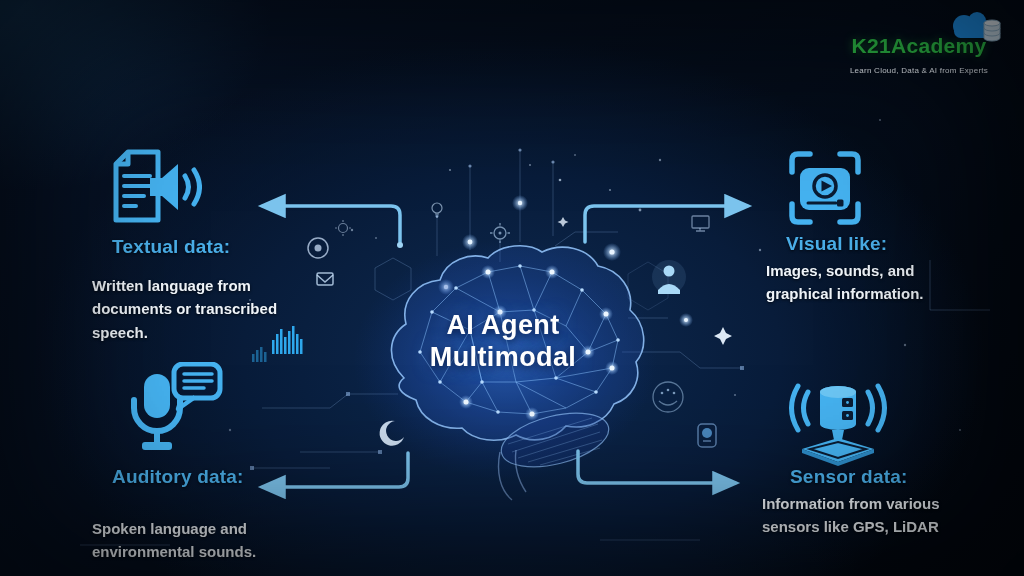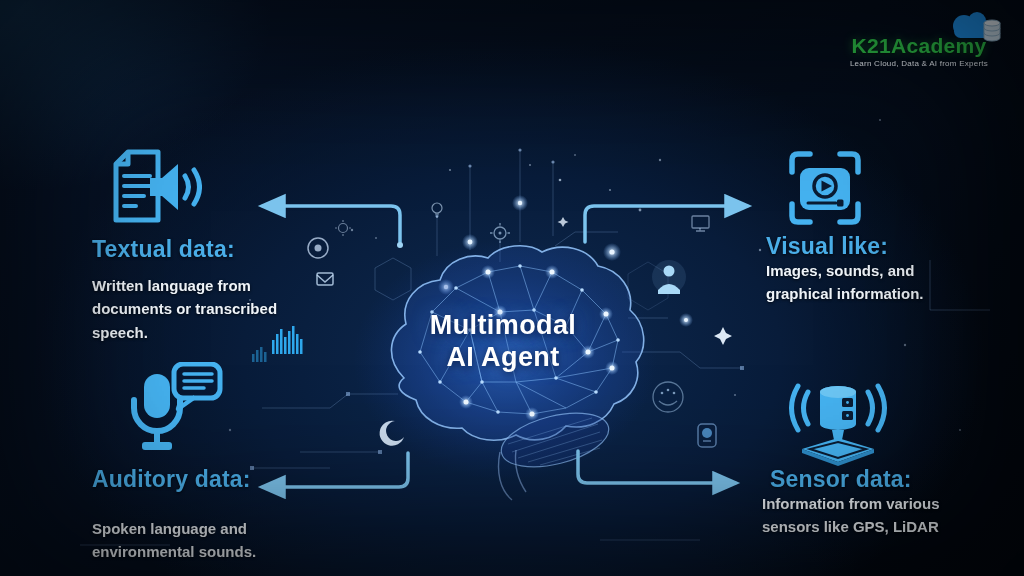--- a/index.html
+++ b/index.html
@@ -18,24 +18,24 @@
   .title{
     position:absolute;left:0;right:0;top:68px;text-align:center;z-index:5;
     font-size:47px;font-weight:bold;letter-spacing:.5px;color:#f4faff;
     text-shadow:0 0 12px rgba(64,140,255,.95),0 0 30px rgba(40,110,235,.65),0 3px 6px rgba(0,0,0,.8);
   }
   
   .logo{position:absolute;top:12px;right:14px;width:182px;text-align:center;z-index:6;}
   .logo-cloud{position:absolute;right:6px;top:-4px;}
   .logo-name{margin-top:22px;font-size:21px;font-weight:bold;color:#2ec24a;letter-spacing:.3px;
     text-shadow:0 0 10px rgba(46,194,74,.45),0 1px 2px rgba(0,0,0,.8);}
-  .logo-tagline{font-size:8px;color:#e8eef5;margin-top:1px;letter-spacing:.25px;}
+  .logo-tagline{font-size:8px;color:#e8eef5;margin-top:8px;letter-spacing:.25px;}
   
-  .sec-heading{position:absolute;z-index:5;font-size:23px;font-weight:bold;color:#4aaee8;letter-spacing:.2px;
-    text-shadow:0 1px 3px rgba(0,0,0,.7);}
+  .sec-heading{position:absolute;z-index:5;font-size:19px;font-weight:bold;color:#4aaee8;letter-spacing:.2px;
+    text-shadow:0 1px 3px rgba(0,0,0,.7);margin-left:20px;}
   .sec-body{position:absolute;z-index:5;font-size:15px;font-weight:bold;color:#eff4f9;line-height:1.55;
     text-shadow:0 1px 3px rgba(0,0,0,.7);}
   #textual-heading{left:92px;top:236px;}
   #textual-body{left:92px;top:274px;width:205px;}
   #visual-heading{left:766px;top:233px;}
   #visual-body{left:766px;top:259px;width:195px;}
   #auditory-heading{left:92px;top:466px;}
   #auditory-body{left:92px;top:517px;width:195px;}
   #sensor-heading{left:770px;top:466px;}
   #sensor-body{left:762px;top:492px;width:215px;}
@@ -353,18 +353,18 @@
   <div class="sec-heading" id="visual-heading">Visual like:</div>
   <div class="sec-body" id="visual-body">Images, sounds, and graphical information.</div>
 
   <div class="sec-heading" id="auditory-heading">Auditory data:</div>
   <div class="sec-body" id="auditory-body">Spoken language and environmental sounds.</div>
 
   <div class="sec-heading" id="sensor-heading">Sensor data:</div>
   <div class="sec-body" id="sensor-body">Information from various sensors like GPS,  LiDAR</div>
 
   <div class="center-label">
+    <div>AI Agent</div>
     <div>Multimodal</div>
-    <div>AI Agent</div>
   </div>
 
   <div class="vignette"></div>
 </div>
 
 </body></html>

